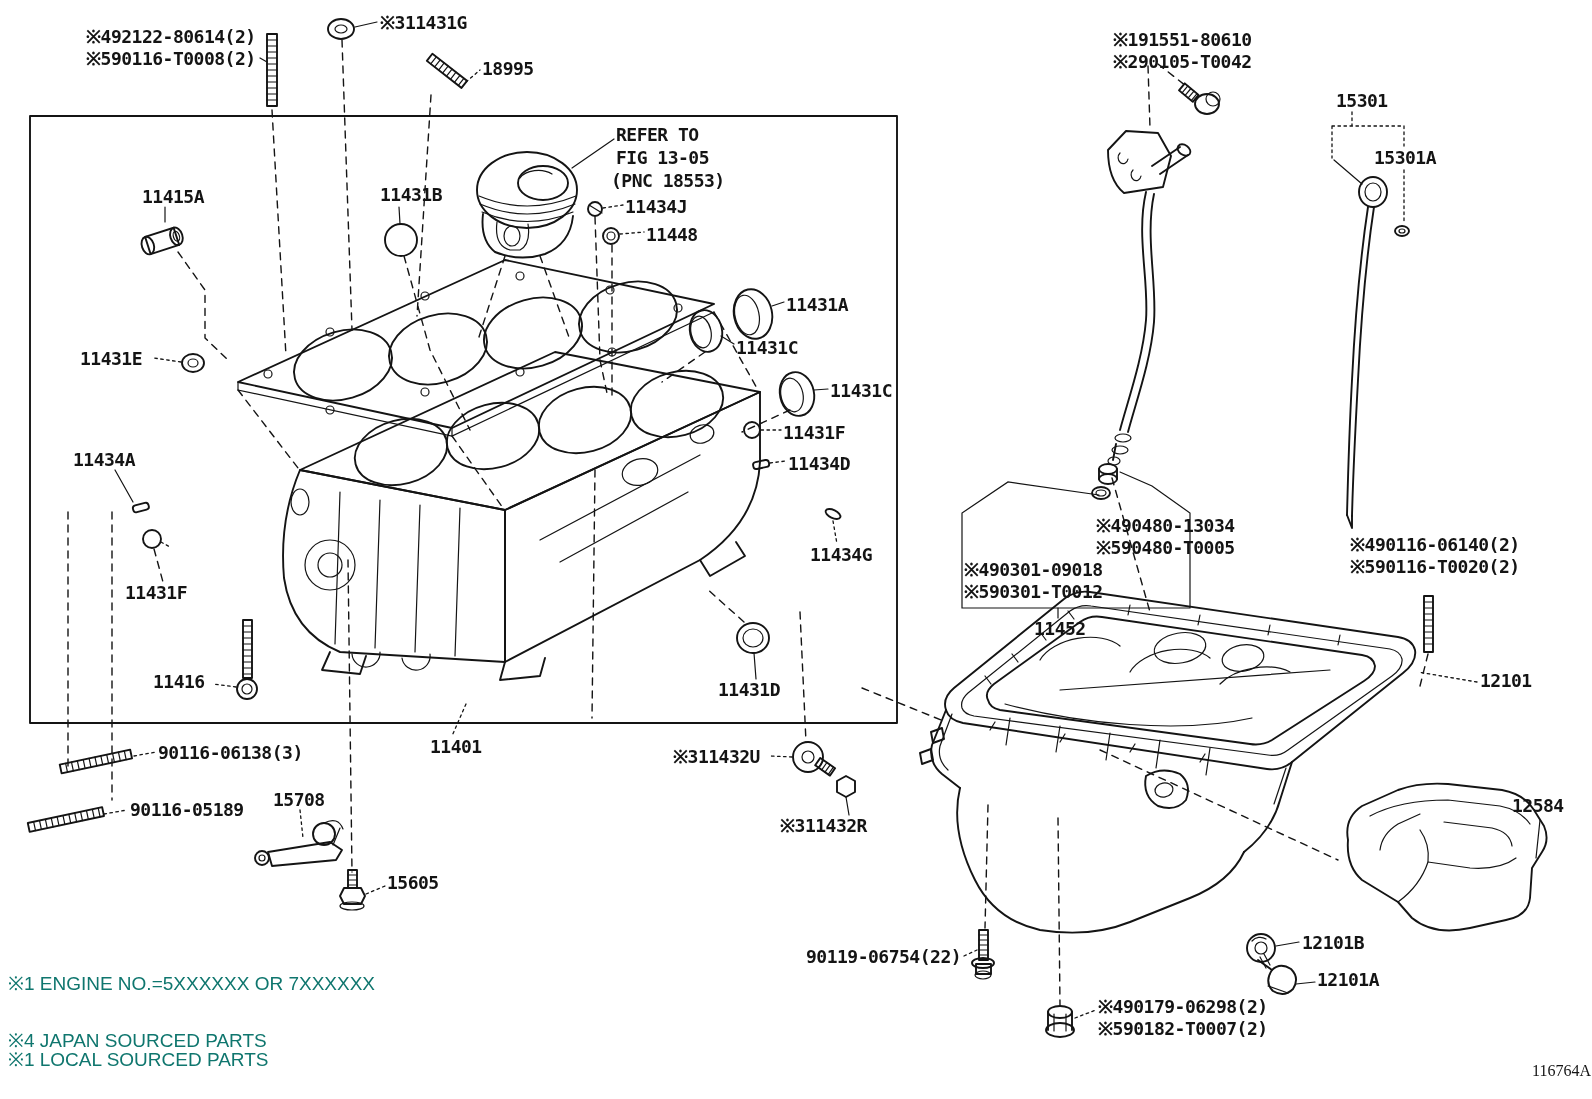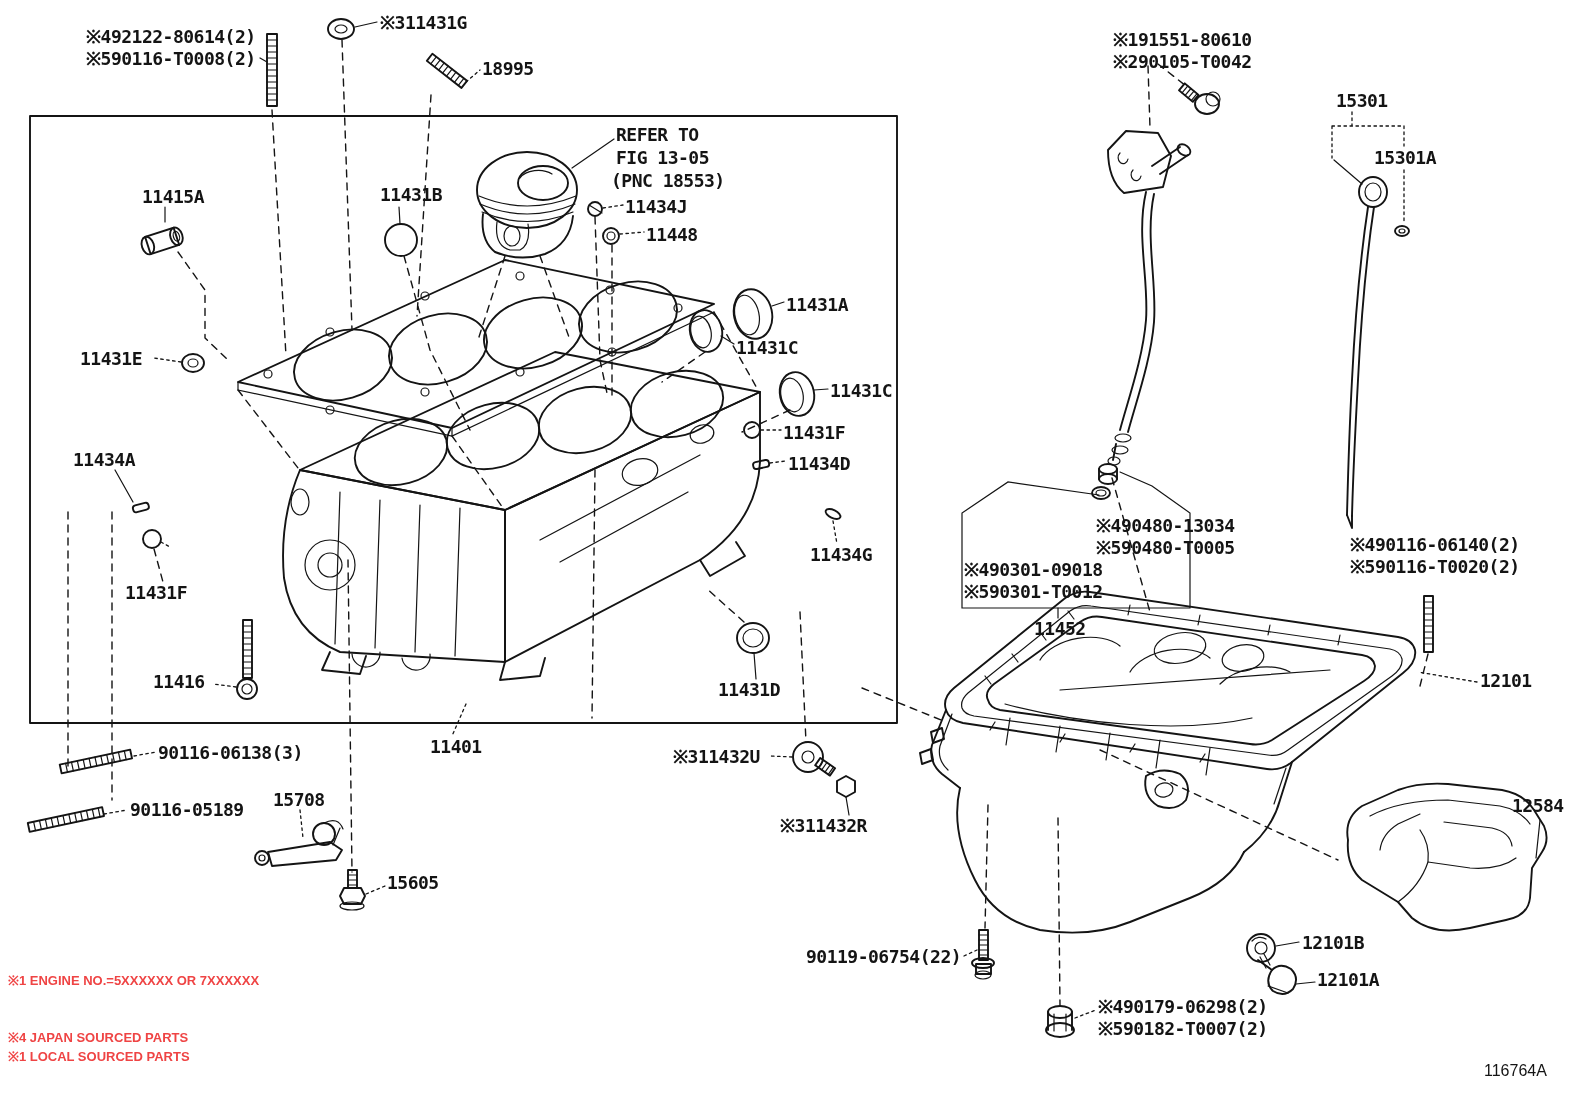--- a/index.html
+++ b/index.html
@@ -1,23 +1,23 @@
 <!DOCTYPE html>
 <html><head>
 <meta charset="utf-8">
 <style>
   html,body{margin:0;padding:0;background:#ffffff;}
   #page{position:relative;width:1592px;height:1099px;background:#ffffff;overflow:hidden;
         font-family:"DejaVu Sans Mono",monospace;}
   svg{position:absolute;left:0;top:0;}
   .lbl{position:absolute;font-family:"DejaVu Sans Mono",monospace;font-weight:bold;
        font-size:18px;line-height:1.0;color:#141414;letter-spacing:-0.5px;white-space:pre;}
-  .note{position:absolute;font-family:"Liberation Sans",sans-serif;font-weight:bold;
-        font-size:13px;line-height:1.05;color:#ef4444;white-space:pre;}
-  .code{position:absolute;font-family:Liberation Sans, sans-serif;font-size:16px;color:#141414;}
+  .note{position:absolute;font-family:"Liberation Sans",sans-serif;font-weight:normal;
+        font-size:19px;line-height:1.05;color:#0f766e;white-space:pre;}
+  .code{position:absolute;font-family:Liberation Serif, serif;font-size:16px;color:#141414;margin-left:48px;}
   
   .s  {stroke:#141414;stroke-width:1.9;fill:none;stroke-linecap:round;stroke-linejoin:round;}
   .t  {stroke:#141414;stroke-width:1.2;fill:none;stroke-linecap:round;}
   .d  {stroke:#141414;stroke-width:1.4;fill:none;stroke-dasharray:7 6;stroke-linecap:round;}
   .o  {stroke:#141414;stroke-width:1.3;fill:none;stroke-dasharray:2.5 3.5;stroke-linecap:round;}
 </style>
 </head>
 <body>
 
 <div id="page">

